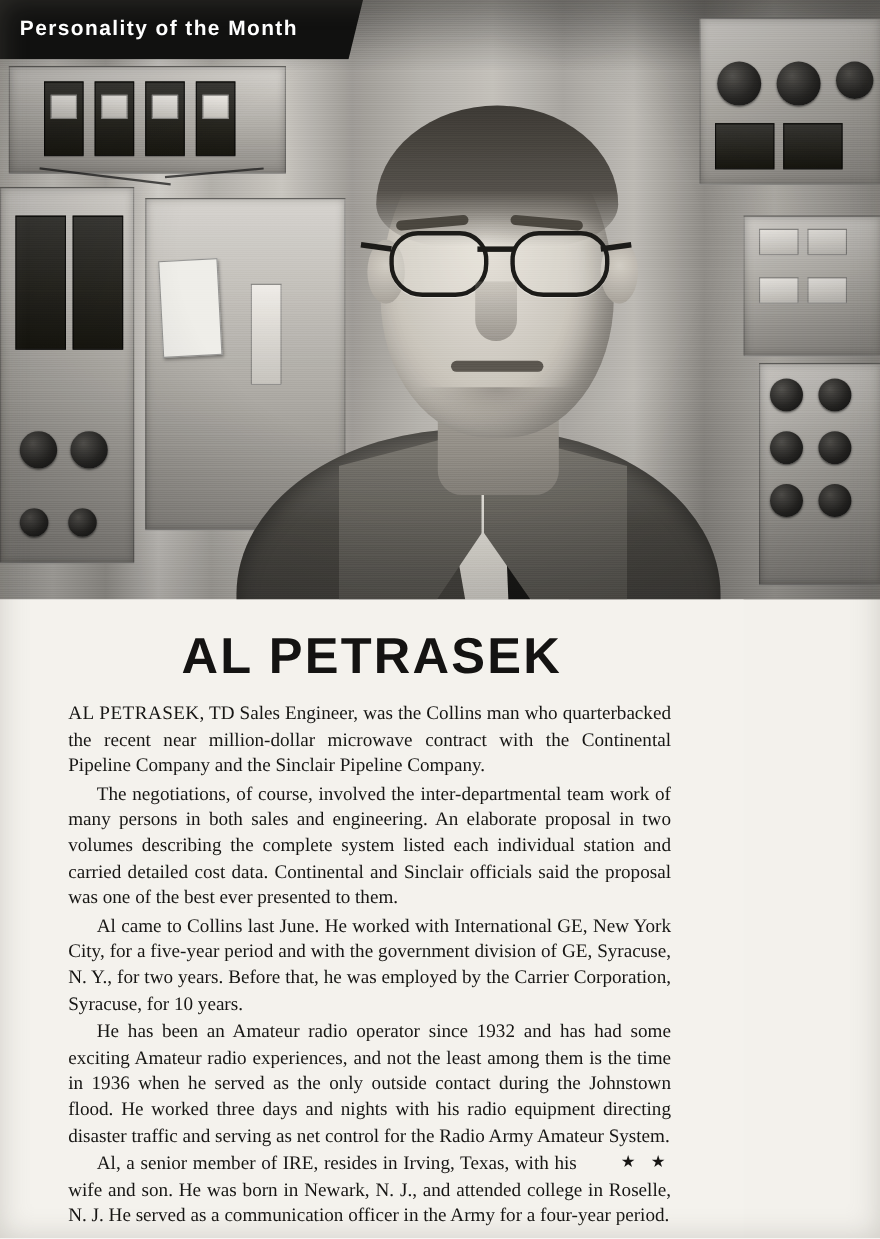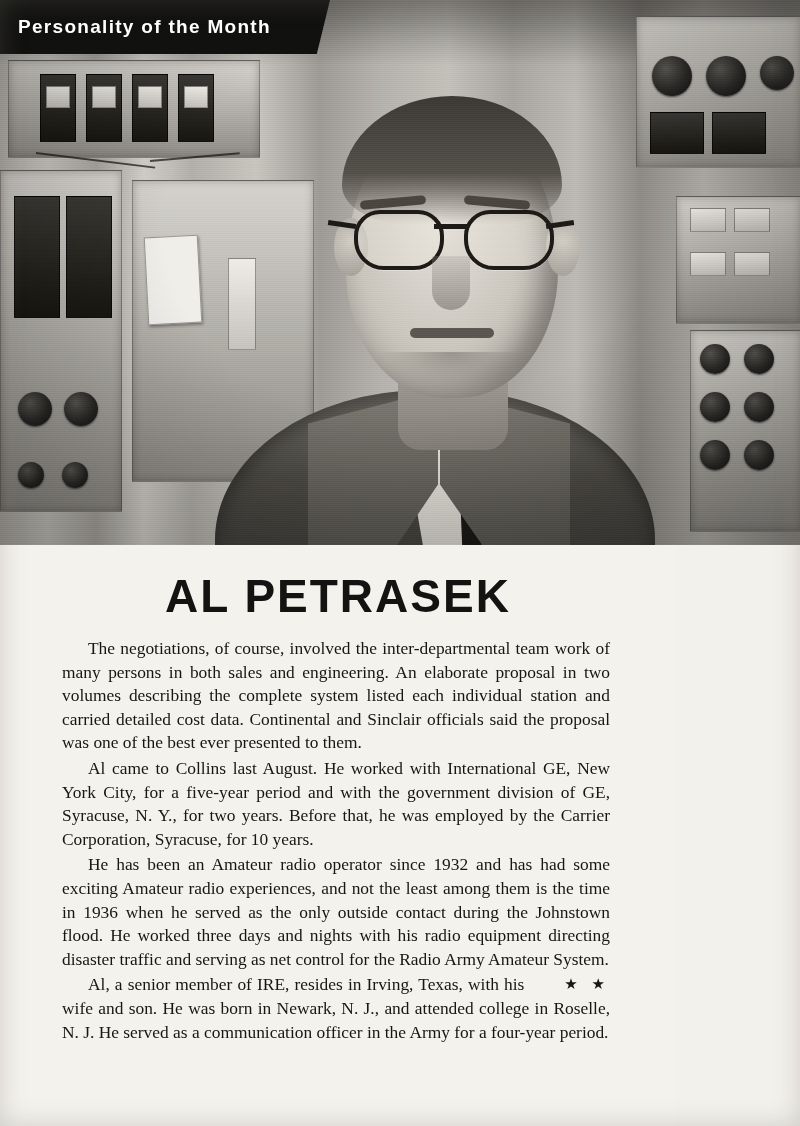--- a/index.html
+++ b/index.html
@@ -408,21 +408,22 @@
 
     <div class="banner">
       <span class="banner-text">Personality of the Month</span>
     </div>
   </div>
 
   <div class="article">
     <h1 class="headline">AL PETRASEK</h1>
 
     <div class="body">
+      <p class="first"><span class="smallcaps">AL PETRASEK</span><span>, TD Sales Engineer, was the Collins man who quarterbacked the recent near million-dollar microwave contract with the Continental Pipeline Company and the Sinclair Pipeline Company.</span></p>
       <p>The negotiations, of course, involved the inter-departmental team work of many persons in both sales and engineering.  An elaborate proposal in two volumes describing the complete system listed each individual station and carried detailed cost data.  Continental and Sinclair officials said the proposal was one of the best ever presented to them.</p>
-      <p>Al came to Collins last August.  He worked with International GE, New York City, for a five-year period and with the government division of GE, Syracuse, N. Y., for two years.  Before that, he was employed by the Carrier Corporation, Syracuse, for 10 years.</p>
+      <p>Al came to Collins last June.  He worked with International GE, New York City, for a five-year period and with the government division of GE, Syracuse, N. Y., for two years.  Before that, he was employed by the Carrier Corporation, Syracuse, for 10 years.</p>
       <p>He has been an Amateur radio operator since 1932 and has had some exciting Amateur radio experiences, and not the least among them is the time in 1936 when he served as the only outside contact during the Johnstown flood. He worked three days and nights with his radio equipment directing disaster traffic and serving as net control for the Radio Army Amateur System.</p>
       <p><span class="endmark">★ ★</span><span>Al, a senior member of IRE, resides in Irving, Texas, with his wife and son. He was born in Newark, N. J., and attended college in Roselle, N. J.  He served as a communication officer in the Army for a four-year period.</span></p>
     </div>
   </div>
 
   <div class="page-edge"></div>
 </div>
 
 </body></html>

